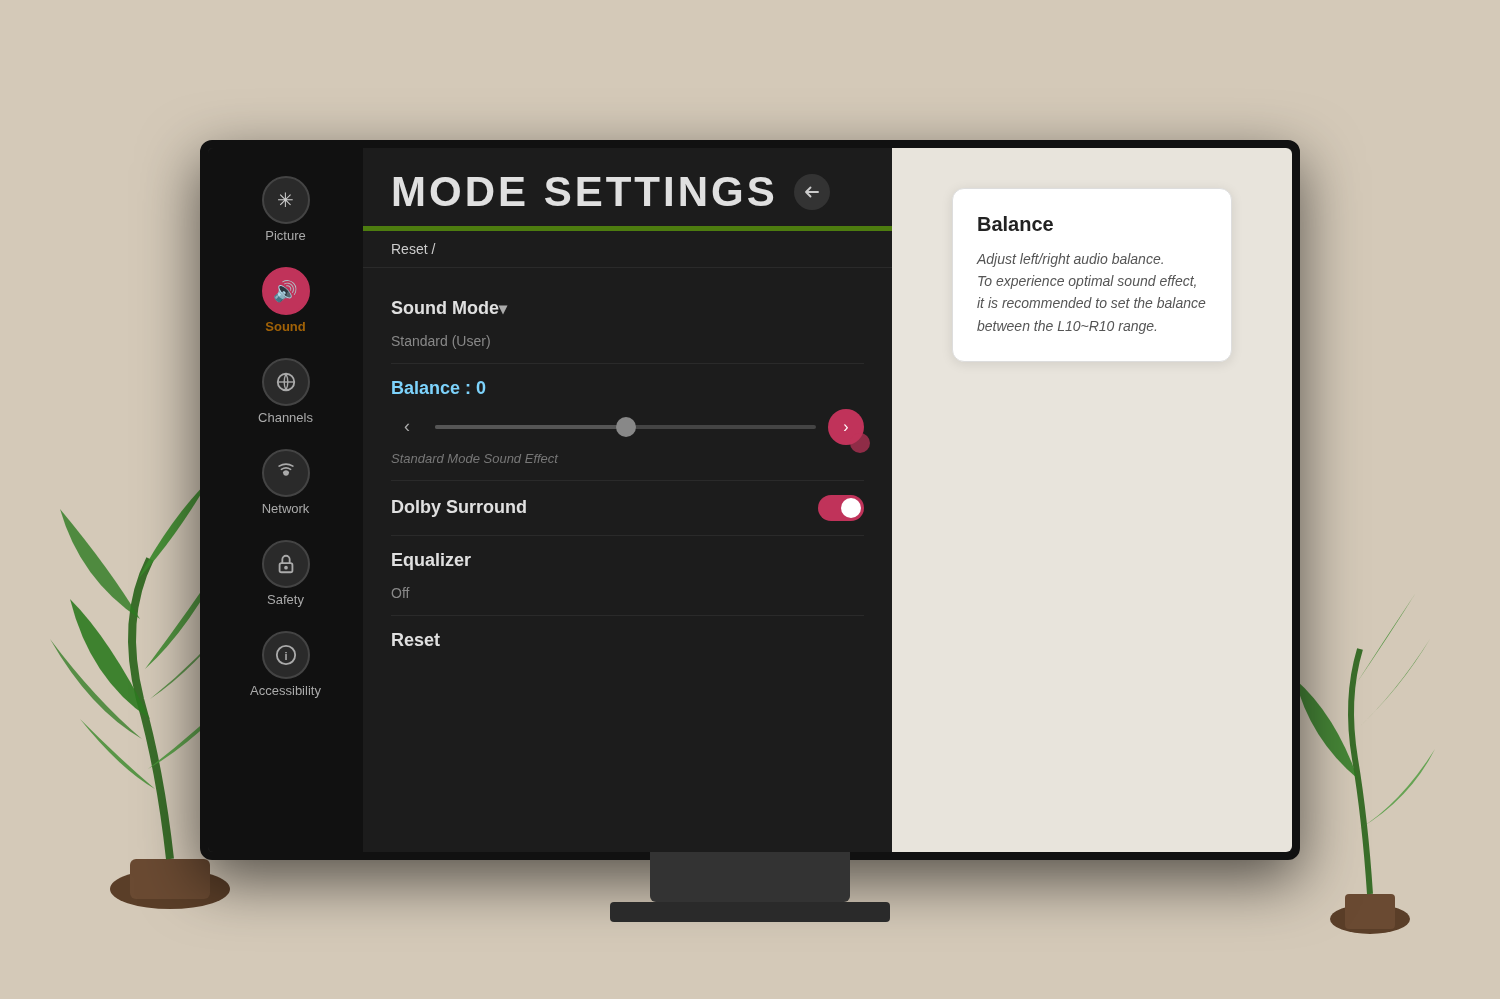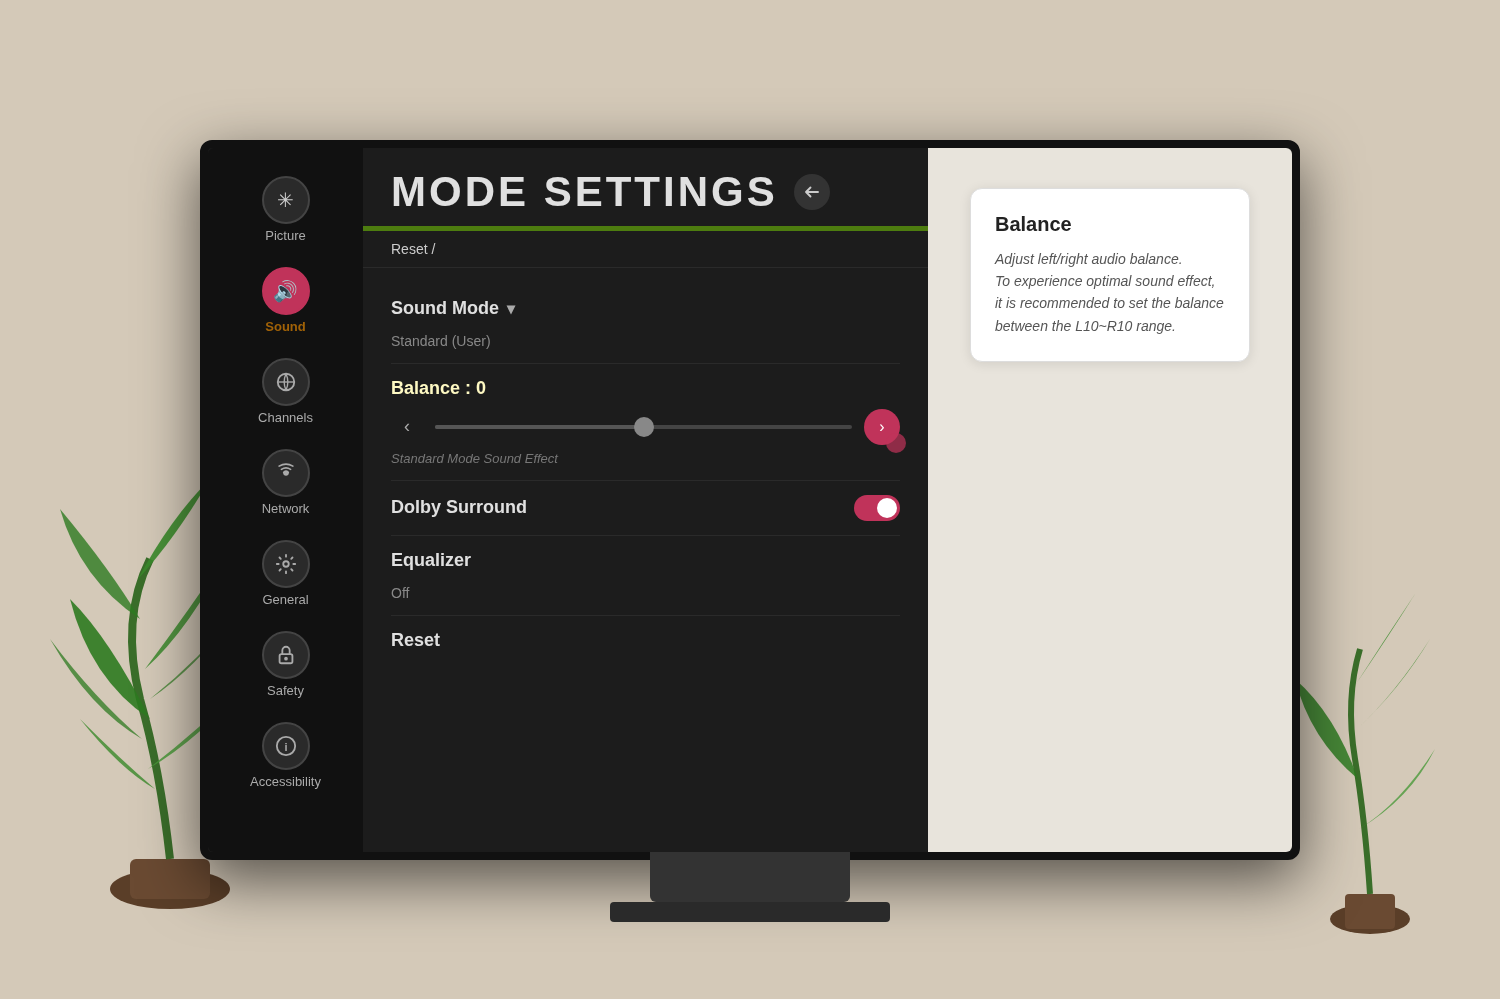--- a/index.html
+++ b/index.html
@@ -146,21 +146,20 @@
     .setting-row:last-child {
       border-bottom: none;
     }
 
     .setting-title {
       font-size: 18px;
       font-weight: 600;
       color: #e0e0e0;
       display: flex;
       align-items: center;
-      gap: 8px;
     }
 
     .setting-subtitle {
       font-size: 14px;
       color: #888;
       margin-top: 14px;
     }
 
     .setting-italic {
       font-size: 13px;
@@ -171,21 +170,21 @@
 
     .chevron-down {
       font-size: 16px;
       color: #aaa;
     }
 
     
     .balance-label {
       font-size: 18px;
       font-weight: 600;
-      color: #fef9c3;
+      color: #7dd3fc;
       margin-bottom: 10px;
     }
 
     .slider-row {
       display: flex;
       align-items: center;
       gap: 12px;
     }
 
     .slider-arrow {
@@ -277,21 +276,21 @@
       right: 3px;
       top: 3px;
       width: 20px;
       height: 20px;
       border-radius: 50%;
       background: white;
     }
 
     
     .right-panel {
-      width: 364px;
+      width: 400px;
       background: #e8e4dc;
       display: flex;
       align-items: flex-start;
       justify-content: center;
       padding: 40px 30px;
     }
 
     .info-card {
       background: white;
       border-radius: 12px;
@@ -435,29 +434,20 @@
             <svg width="22" height="22" viewBox="0 0 24 24" fill="none">
               <circle cx="12" cy="12" r="3" fill="#aaa"></circle>
               <path d="M4.5 4.5 Q12 0 19.5 4.5" stroke="#aaa" stroke-width="1.8" fill="none" stroke-linecap="round"></path>
               <path d="M7 8 Q12 5 17 8" stroke="#aaa" stroke-width="1.8" fill="none" stroke-linecap="round"></path>
               <path d="M9.5 11.5 Q12 10 14.5 11.5" stroke="#aaa" stroke-width="1.8" fill="none" stroke-linecap="round"></path>
             </svg>
           </div>
           <span class="sidebar-label">Network</span>
         </div>
 
-        <div class="sidebar-item">
-          <div class="icon-circle">
-            <svg width="22" height="22" viewBox="0 0 24 24" fill="none">
-              <circle cx="12" cy="12" r="3" stroke="#aaa" stroke-width="2"></circle>
-              <path d="M12 2v2M12 20v2M2 12h2M20 12h2M4.9 4.9l1.4 1.4M17.7 17.7l1.4 1.4M4.9 19.1l1.4-1.4M17.7 6.3l1.4-1.4" stroke="#aaa" stroke-width="2" stroke-linecap="round"></path>
-            </svg>
-          </div>
-          <span class="sidebar-label">General</span>
-        </div>
 
         <div class="sidebar-item">
           <div class="icon-circle">
             <svg width="22" height="22" viewBox="0 0 24 24" fill="none">
               <rect x="5" y="11" width="14" height="10" rx="2" stroke="#aaa" stroke-width="2"></rect>
               <path d="M8 11V7a4 4 0 0 1 8 0v4" stroke="#aaa" stroke-width="2" stroke-linecap="round"></path>
               <circle cx="12" cy="16" r="2" fill="#aaa"></circle>
             </svg>
           </div>
           <span class="sidebar-label">Safety</span>

